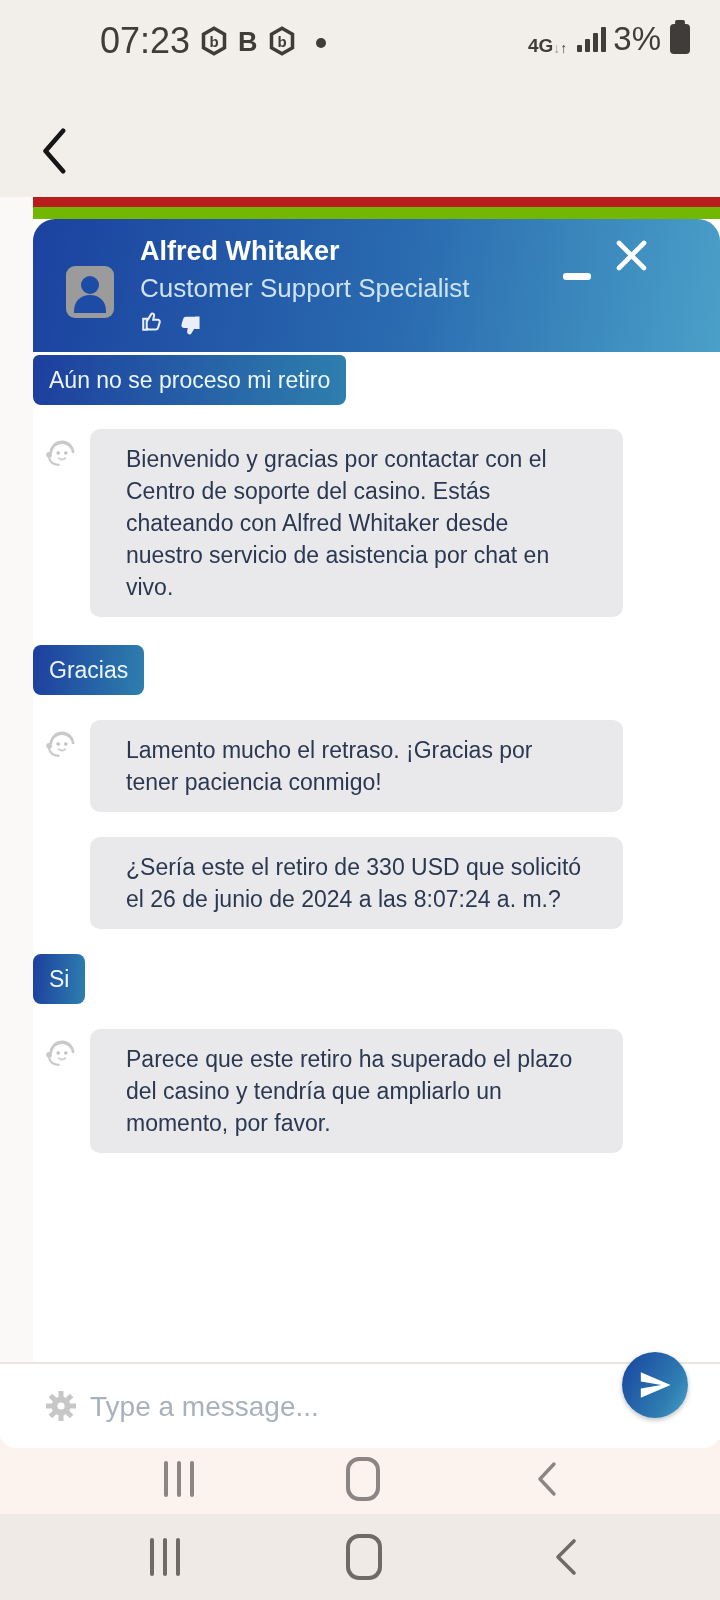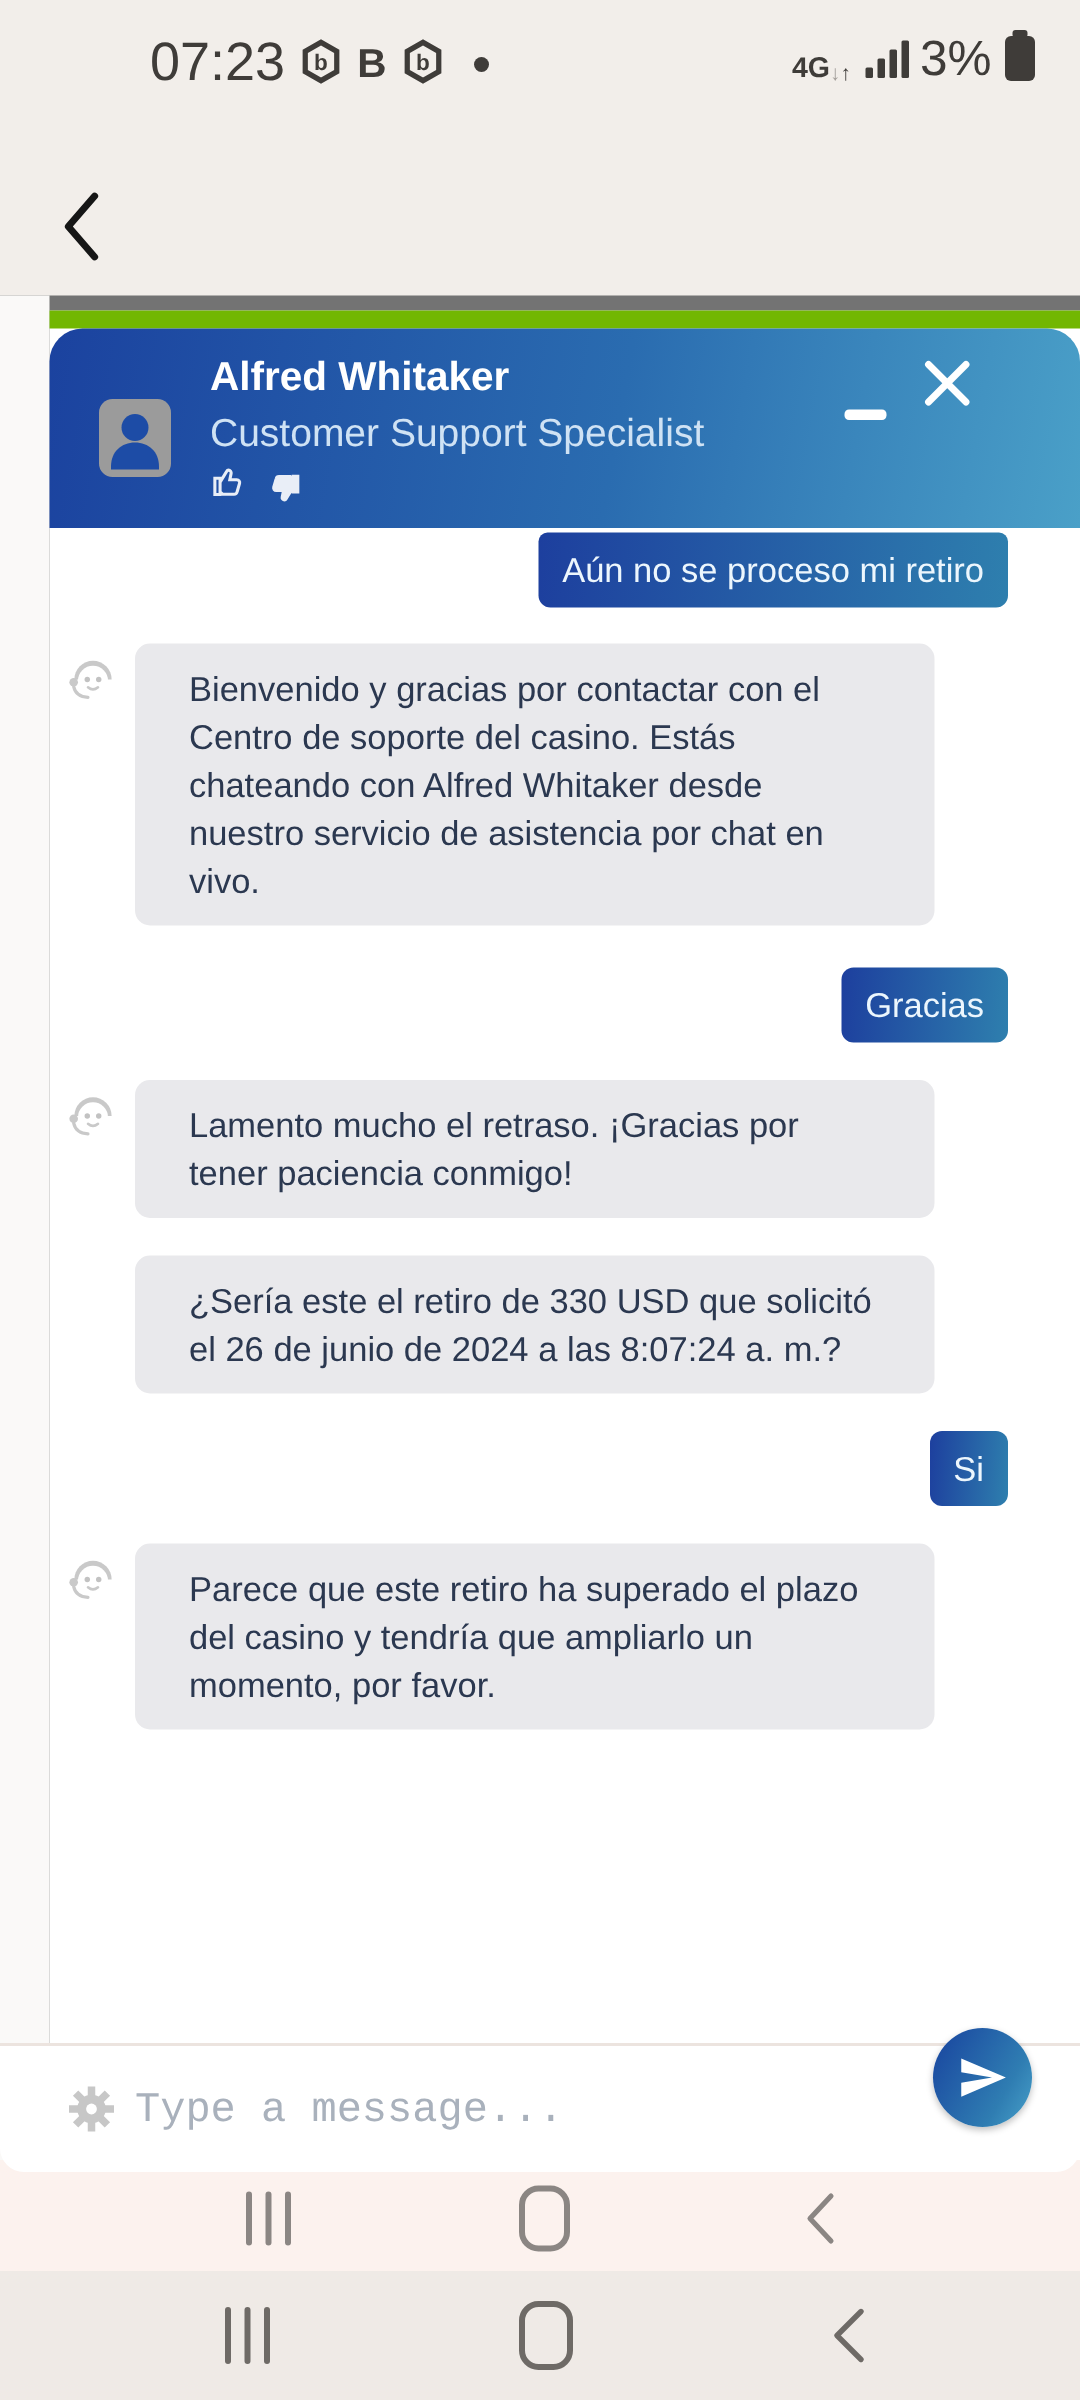--- a/index.html
+++ b/index.html
@@ -1,17 +1,17 @@
 <!DOCTYPE html>
 <html><head>
 <meta charset="utf-8">
 <style>
   html,body{margin:0;padding:0;background:#ffffff;}
   .screen{position:relative;width:720px;height:1600px;overflow:hidden;
-          font-family:"Liberation Sans","DejaVu Sans",sans-serif;background:#737373;}
+          font-family:"Liberation Sans","DejaVu Sans",sans-serif;background:#b91c1c;}
 
   
   .top-area{position:absolute;left:0;top:0;width:720px;height:197px;background:#f2eeea;}
   .statusbar{position:absolute;left:0;top:20px;width:720px;height:48px;color:#3f3c39;}
   .sb-left{position:absolute;left:100px;top:0;display:flex;align-items:center;gap:9px;}
   .sb-time{font-size:36px;letter-spacing:0;}
   .sb-bold-b{font-size:27px;font-weight:bold;margin-top:2px;}
   .sb-dot{width:10px;height:10px;border-radius:50%;background:#3f3c39;margin-left:10px;margin-top:4px;}
   .sb-right{position:absolute;right:30px;top:0;display:flex;align-items:center;gap:7px;}
   .sb-4g{display:flex;align-items:flex-end;line-height:1;margin-top:12px;}
@@ -40,33 +40,33 @@
   .hdr-thumbs{position:absolute;left:107px;top:89px;display:flex;gap:10px;align-items:flex-start;}
   .thumb{width:26px;height:26px;cursor:pointer;}
   .thumb.down{margin-top:5px;}
   .hdr-min{position:absolute;left:530px;top:54px;width:28px;height:7px;background:#ffffff;border-radius:3px;cursor:pointer;}
   .hdr-close{position:absolute;left:582px;top:20px;width:33px;height:33px;cursor:pointer;}
 
   
   .messages{position:absolute;left:0;top:145px;width:687px;}
   .mrow{position:relative;display:flex;}
   .mrow.agent{padding-left:57px;justify-content:flex-start;}
-  .mrow.user{justify-content:flex-end;padding-right:48px;}
+  .mrow.user{padding-right:48px;}
   .face{position:absolute;left:8px;top:2px;width:42px;height:42px;}
   .bubble{font-size:23px;line-height:32px;box-sizing:border-box;word-wrap:break-word;}
   .bubble.agent{width:533px;background:#e9e9ec;border-radius:10px;padding:14px 36px;color:#2b3850;}
   .bubble.user{max-width:533px;background:linear-gradient(95deg,#1d3f9e 0%,#2e7fae 100%);
                border-radius:8px;padding:9px 16px;color:#ecf6fd;}
   .bubble.user.first{border-radius:6px 6px 8px 8px;}
   .mt3{margin-top:3px;}.mt24{margin-top:24px;}.mt27{margin-top:27px;}
   .mt28{margin-top:28px;}.mt25{margin-top:25px;}
 
   
   .composer{position:absolute;left:0;top:1362px;width:720px;height:86px;background:#ffffff;
-            border-top:2px solid #ece4df;border-radius:0 0 16px 16px;box-sizing:border-box;z-index:3;font-family:Liberation Mono, monospace;}
+            border-top:2px solid #ece4df;border-radius:0 0 16px 16px;box-sizing:border-box;z-index:3;}
   .gear{position:absolute;left:43px;top:24px;width:36px;height:36px;cursor:pointer;}
   .composer input{position:absolute;left:88px;top:18px;width:480px;height:48px;border:none;outline:none;
                   font-family:inherit;font-size:28px;color:#5a6472;background:transparent;}
   .composer input::placeholder{color:#a9b1bc;opacity:1;}
   .send-btn{position:absolute;left:622px;top:-12px;width:66px;height:66px;border-radius:50%;
             background:linear-gradient(120deg,#1b4ba1 10%,#2f7db2 70%,#49a2ca 100%);
             display:flex;align-items:center;justify-content:center;cursor:pointer;box-shadow:0 2px 5px rgba(0,0,0,.25);}
 
   
   .navbar-embedded{position:absolute;left:0;top:1440px;width:720px;height:74px;background:#fcf2ee;z-index:1;}

